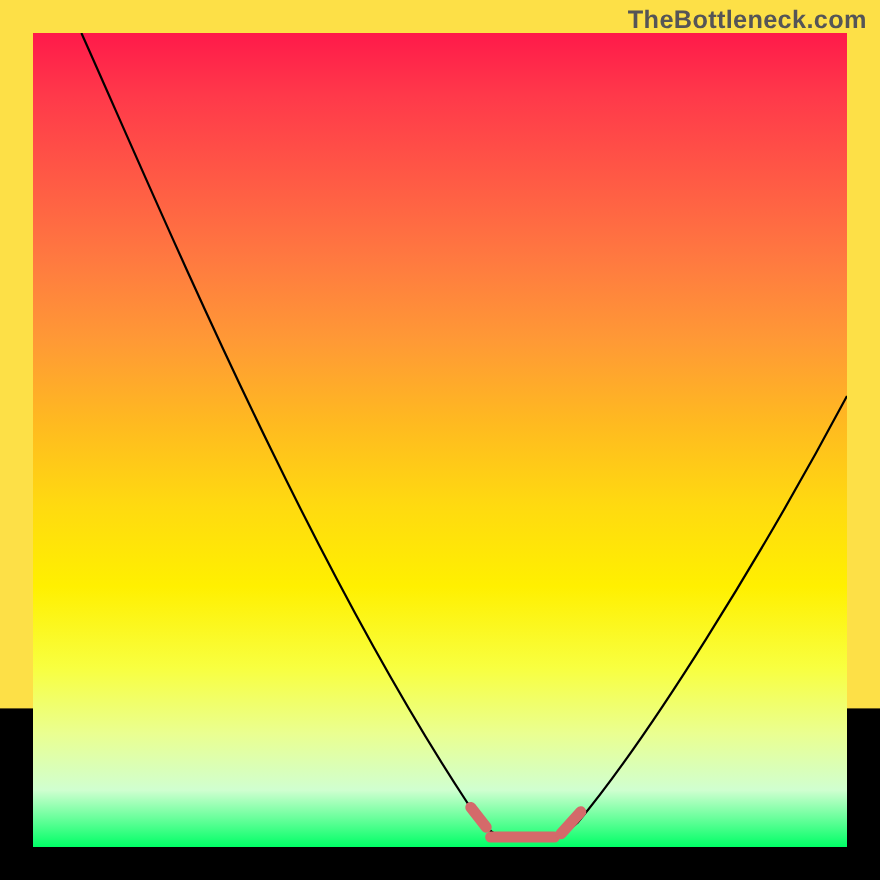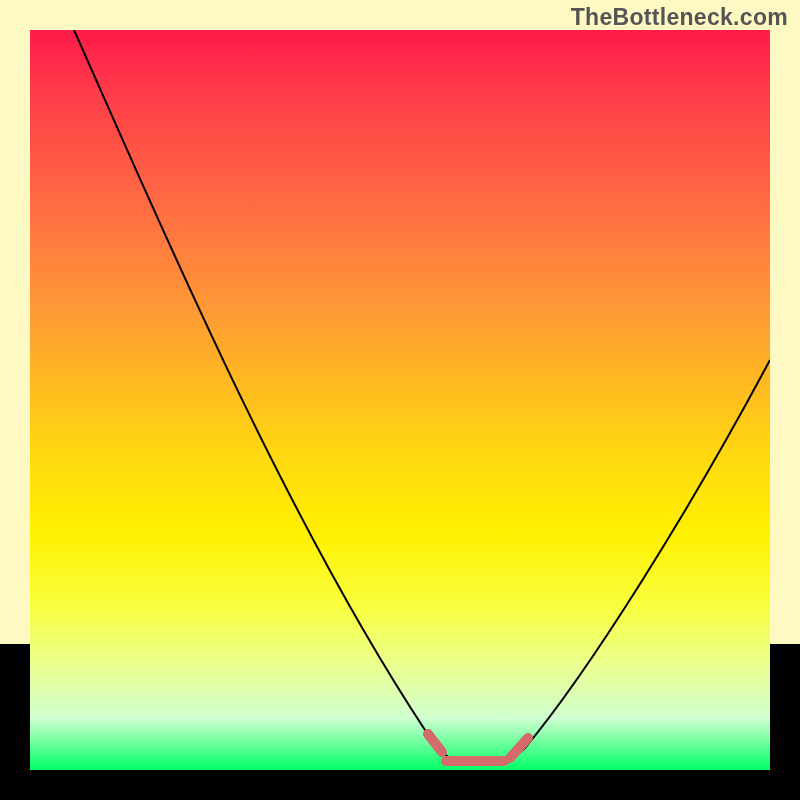--- a/index.html
+++ b/index.html
@@ -7,21 +7,21 @@
     padding: 0;
     width: 800px;
     height: 800px;
     background: #000;
     overflow: hidden;
   }
   .frame {
     position: relative;
     width: 800px;
     height: 644px;
-    background: #fef9c3;
+    background: #fde047;
   }
   .plot-area {
     position: absolute;
     left: 30px;
     top: 30px;
     width: 740px;
     height: 740px;
     background: linear-gradient(to bottom,
       #ff1a4a 0%,
       #ff3a4a 8%,

